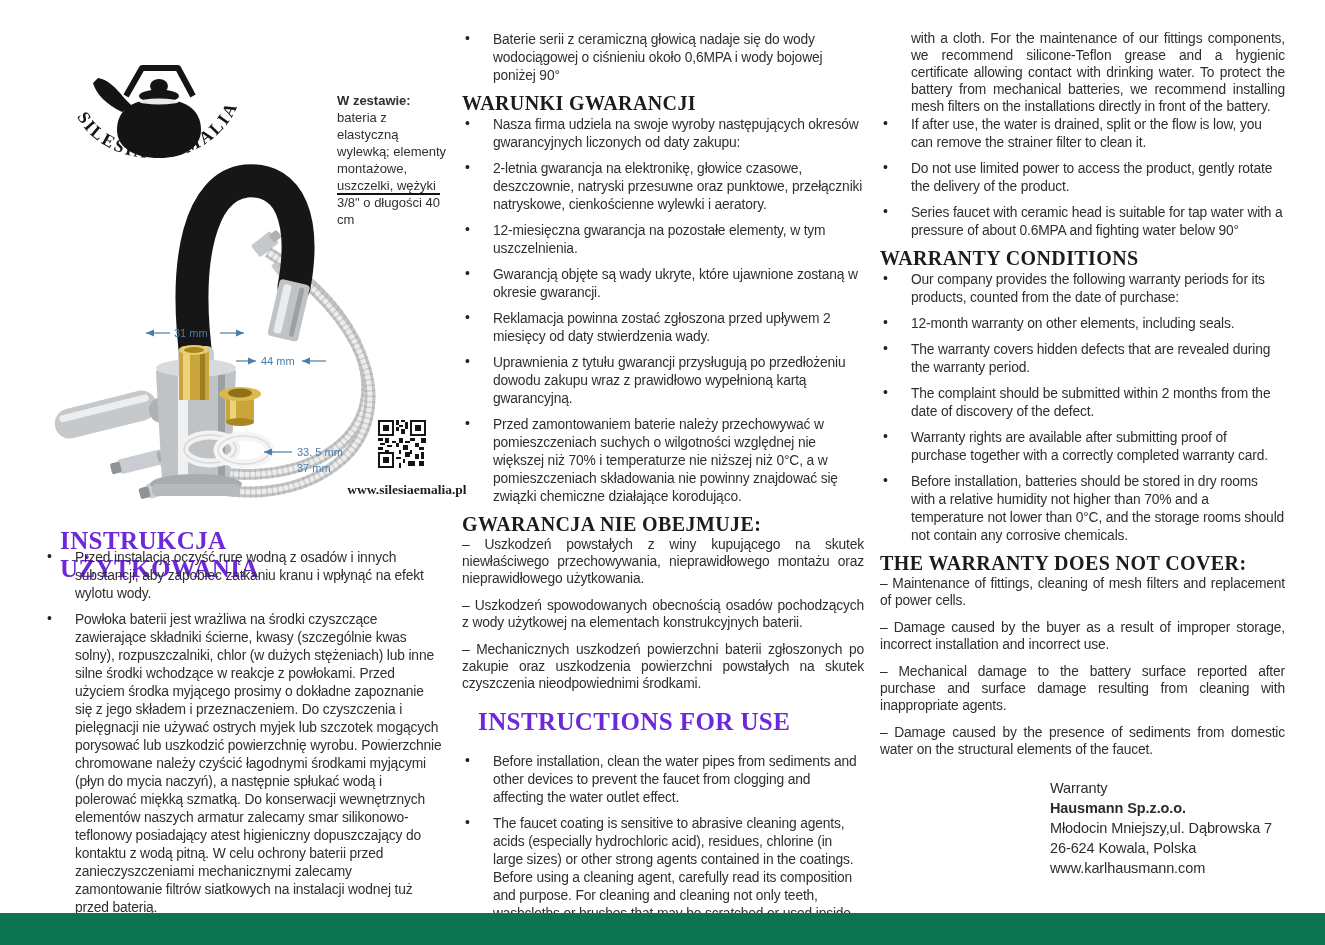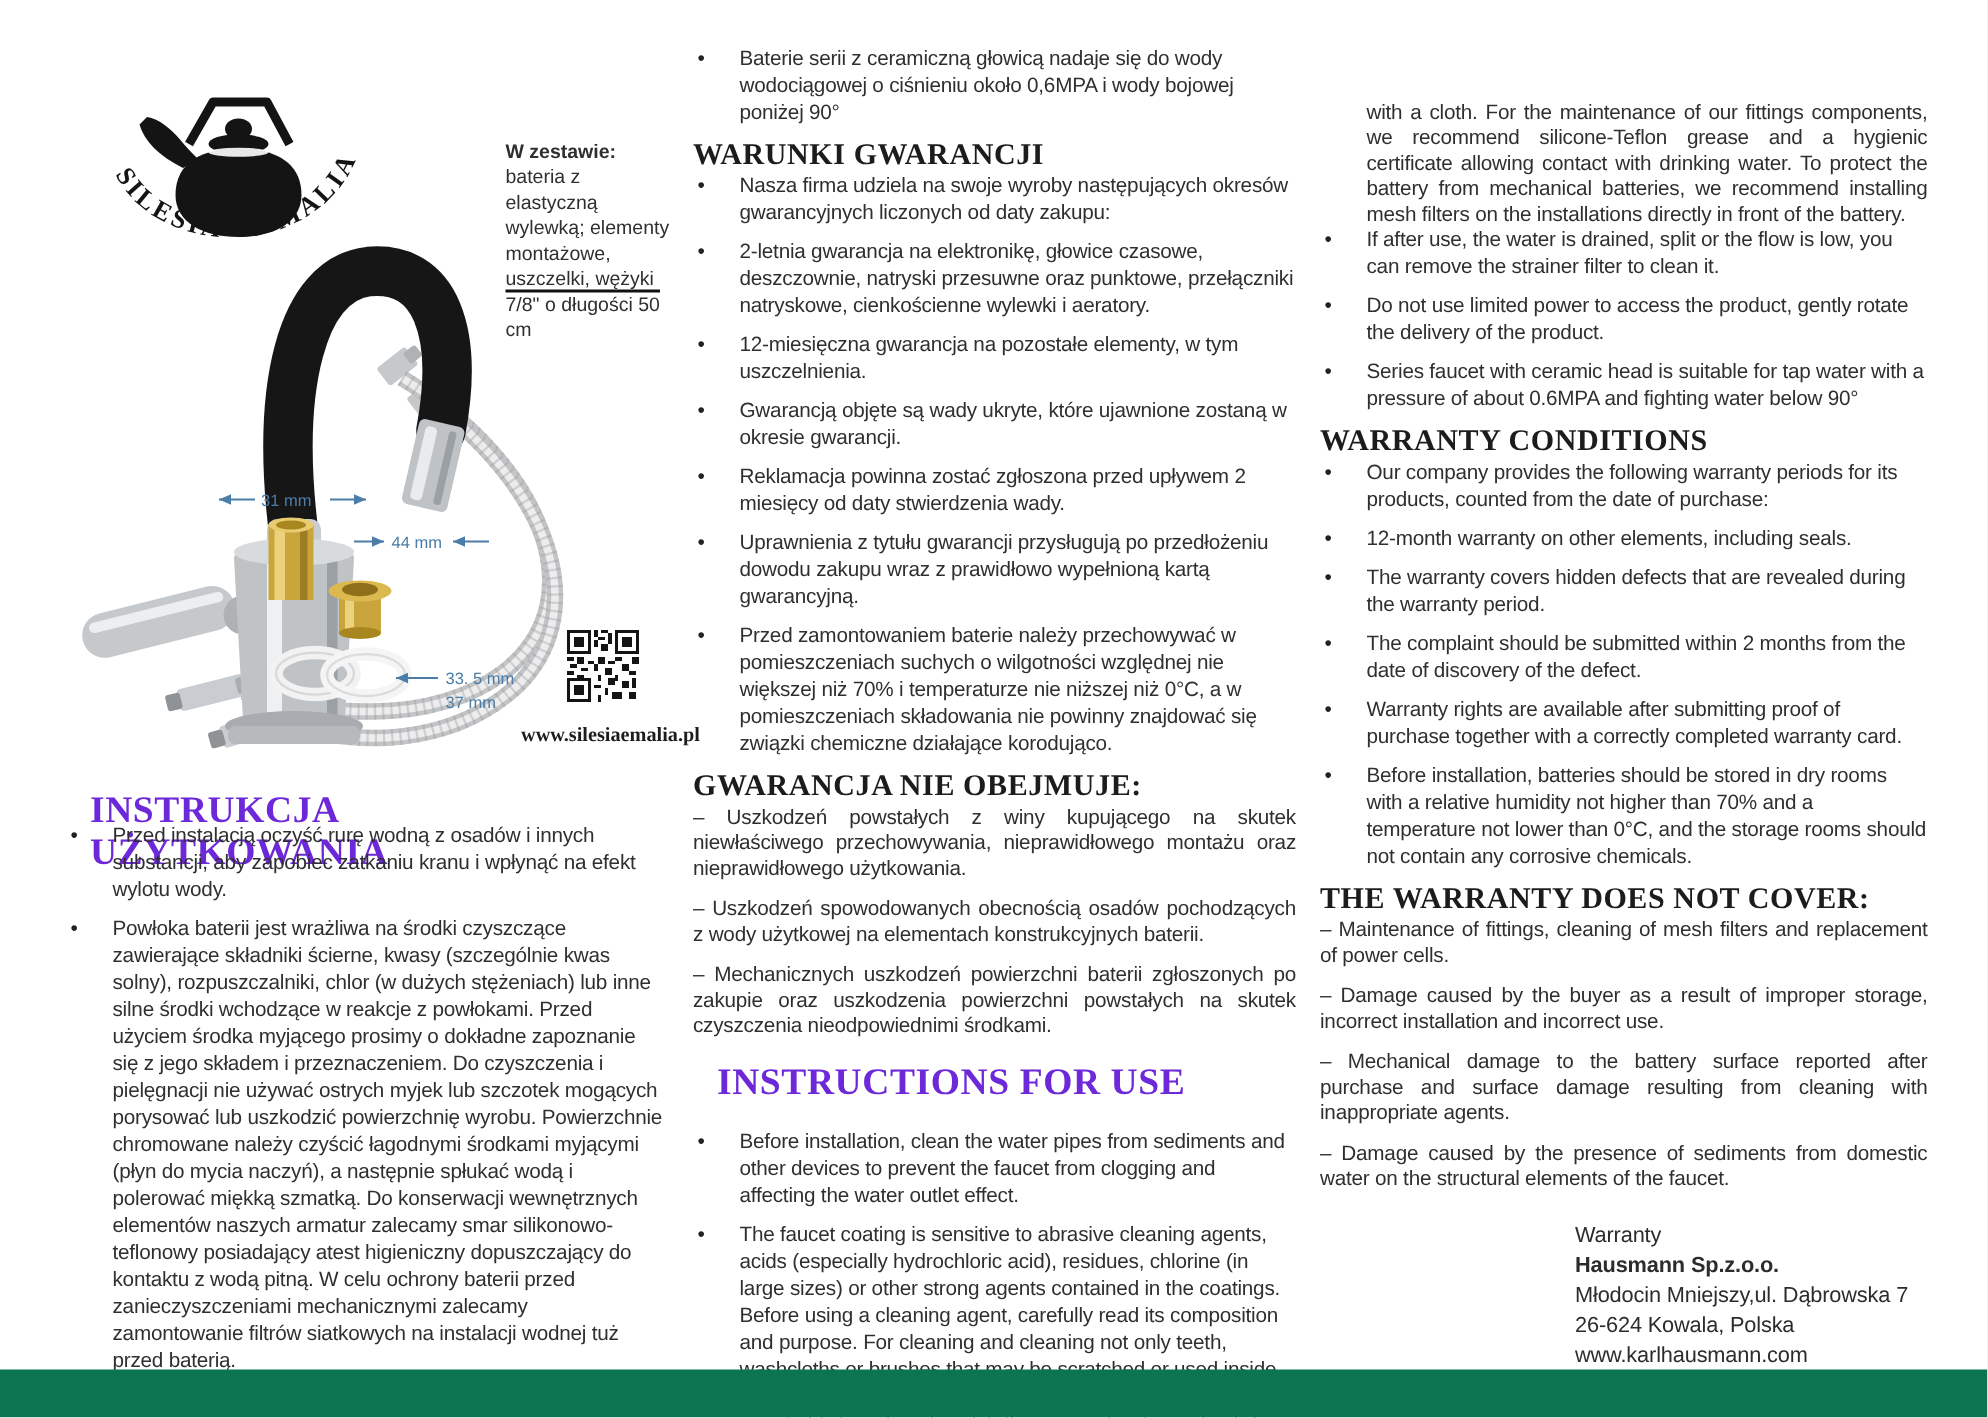--- a/index.html
+++ b/index.html
@@ -4,21 +4,21 @@
 <style>
   html,body{margin:0;padding:0;background:#e8e8e8;}
   .page{
     position:relative; width:1325px; height:945px; background:#ffffff;
     overflow:hidden; font-family:"Liberation Sans", sans-serif; color:#2b2b2b;
   }
   
   .col{position:absolute; top:30px;}
   .col-left{left:44px;  width:398px; height:885px;}
   .col-mid {left:462px; width:402px;}
-  .col-right{left:880px; width:405px;margin-top:36px;}
+  .col-right{left:880px; width:405px;}
 
   
   .body-txt, li.b span.txt, p.dash, p.cont{
     font-size:13.8px; line-height:17px; letter-spacing:-0.15px;
     text-align:justify; color:#2f2f2f;
   }
   ul.blist{list-style:none; margin:0; padding:0;}
   li.b{position:relative; padding-left:31px; margin:0 0 8px 0;}
   li.b::before{content:"\2022"; position:absolute; left:3px; top:0; font-size:14px; color:#222;}
   p.dash{margin:0 0 10px 0;}
@@ -88,21 +88,21 @@
       <path d="M49 88 C 49 66 67 57 91 57 C 115 57 133 66 133 88 C 133 106 115 116 91 116 C 67 116 49 106 49 88 Z" fill="#141414"></path>
       <ellipse cx="91" cy="59.5" rx="20" ry="3" fill="#ffffff" opacity="0.9"></ellipse>
 
       <path id="logoArc" d="M 4 62 C 26 136 154 136 174 50" fill="none"></path>
       <text class="arc-text">
         <textPath href="#logoArc" startOffset="50%" text-anchor="middle">SILESIA ~ EMALIA</textPath>
       </text>
     </svg>
 
     <div class="kit-block kit-pl">
-      <b>W zestawie:</b><span>bateria z elastyczną wylewką;  elementy montażowe, uszczelki, wężyki 7/8" o długości 50 cm</span>
+      <b>W zestawie:</b><span>bateria z elastyczną wylewką;  elementy montażowe, uszczelki, wężyki 3/8" o długości 40 cm</span>
     </div>
 
     <hr class="kit-divider">
 
 
     <svg class="product-svg" width="404" height="345" viewBox="0 0 404 345">
 
       <g>
         <g transform="rotate(-38 226 84)">
           <rect x="213" y="76" width="24" height="15" rx="2" fill="#c6c9cc"></rect>

